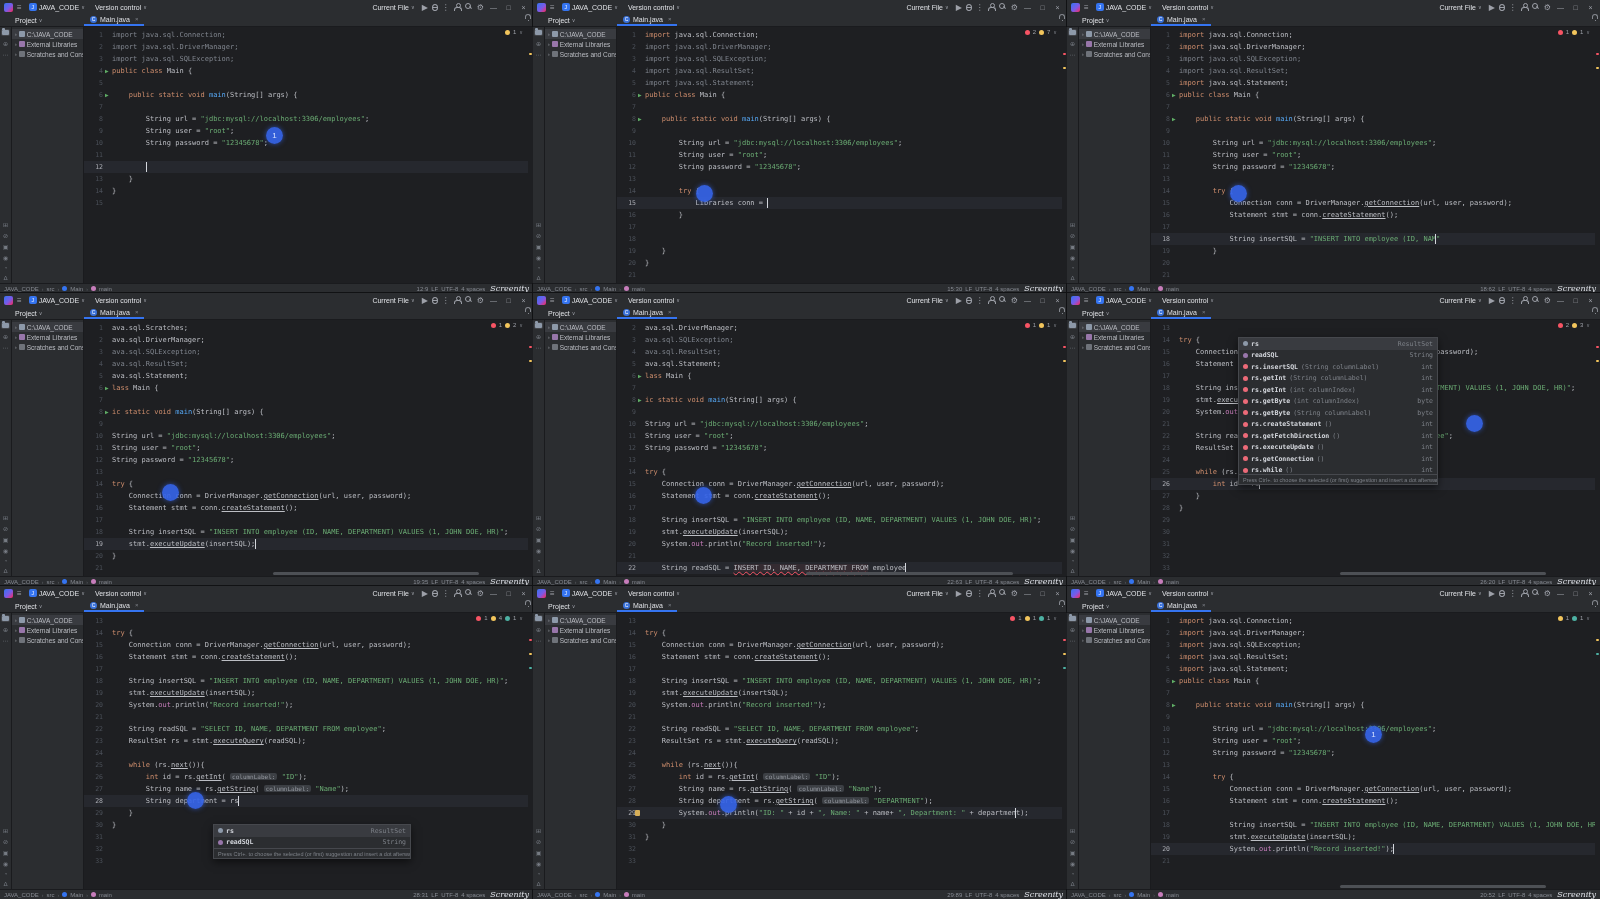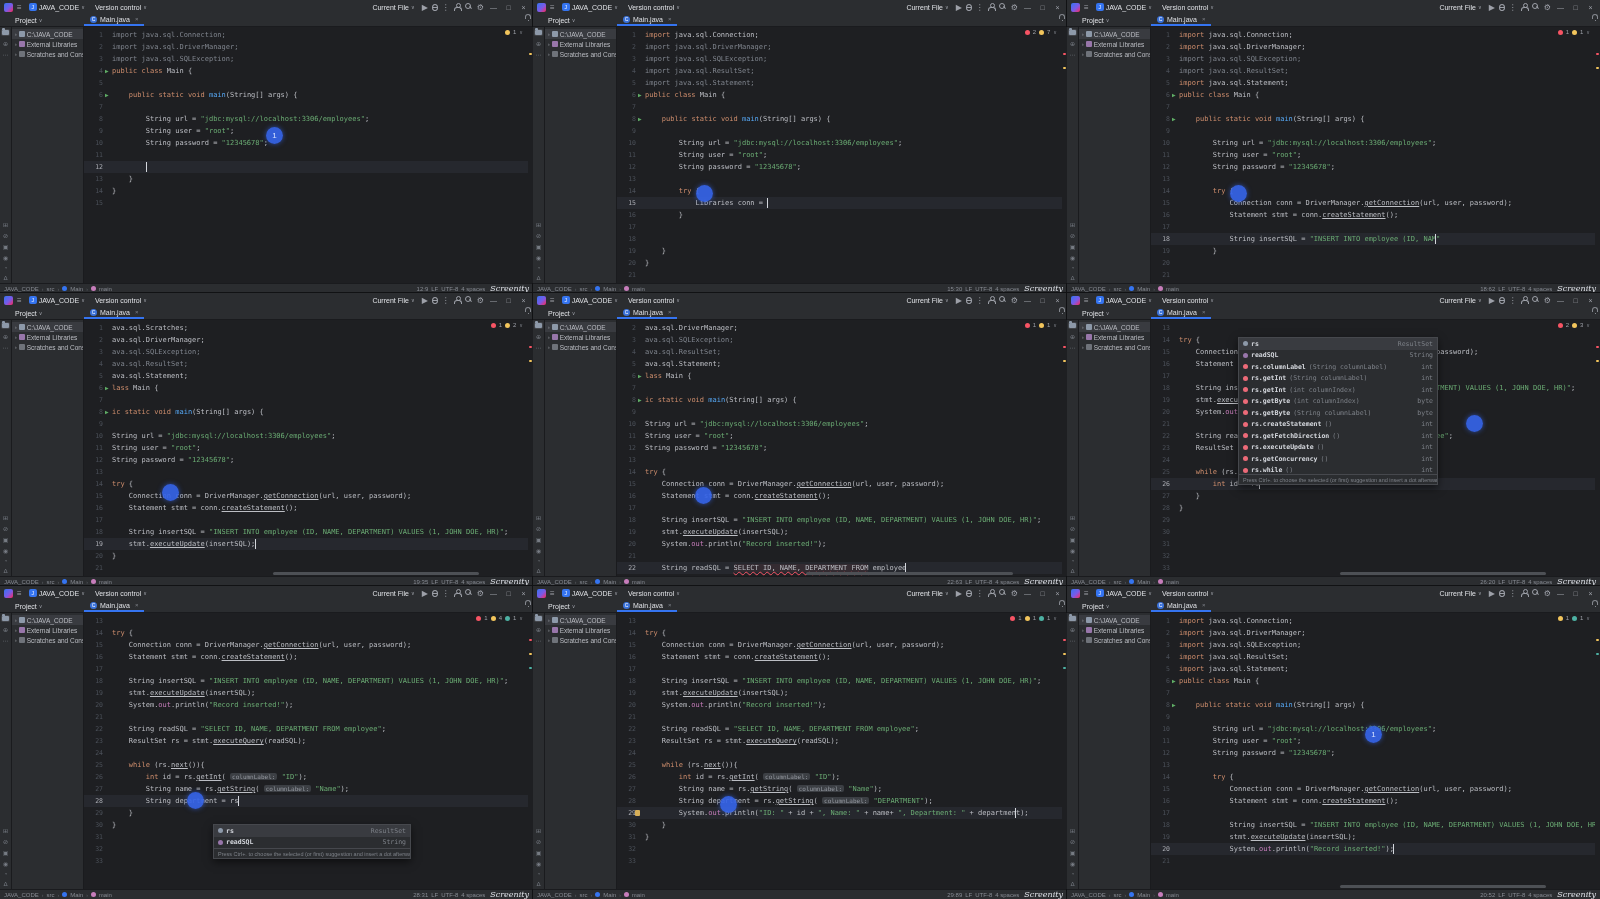--- a/index.html
+++ b/index.html
@@ -710,21 +710,21 @@
             <div class="cl"><span class="lnum">12</span><span class="ct">String password = <span class="s">"12345678"</span>;</span></div>
             <div class="cl"><span class="lnum">13</span><span class="ct"></span></div>
             <div class="cl"><span class="lnum">14</span><span class="ct"><span class="k">try</span> {</span></div>
             <div class="cl"><span class="lnum">15</span><span class="ct">    Connection conn = DriverManager.<span class="u">getConnection</span>(url, user, password);</span></div>
             <div class="cl"><span class="lnum">16</span><span class="ct">    Statement stmt = conn.<span class="u">createStatement</span>();</span></div>
             <div class="cl"><span class="lnum">17</span><span class="ct"></span></div>
             <div class="cl"><span class="lnum">18</span><span class="ct">    String insertSQL = <span class="s">"INSERT INTO employee (ID, NAME, DEPARTMENT) VALUES (1, JOHN DOE, HR)"</span>;</span></div>
             <div class="cl"><span class="lnum">19</span><span class="ct">    stmt.<span class="u">executeUpdate</span>(insertSQL);</span></div>
             <div class="cl"><span class="lnum">20</span><span class="ct">    System.<span class="f">out</span>.println(<span class="s">"Record inserted!"</span>);</span></div>
             <div class="cl"><span class="lnum">21</span><span class="ct"></span></div>
-            <div class="cl cur"><span class="lnum">22</span><span class="ct">    String readSQL = <span class="err">SELECT ID, NAME, DEPARTMENT FROM</span> employee</span><span class="caret" style="left: 288.4px;"></span></div>
+            <div class="cl cur"><span class="lnum">22</span><span class="ct">    String readSQL = <span class="err">INSERT ID, NAME, DEPARTMENT FROM</span> employee</span><span class="caret" style="left: 288.4px;"></span></div>
             <div class="cl"><span class="lnum">23</span></div>
           </div>
           <div class="probs">
             <span class="pdot" style="background: rgb(247, 84, 100);"></span>
             <span>1</span>
             <span class="pdot" style="background: rgb(242, 197, 92);"></span>
             <span>1</span>
             <span class="cv">∨</span>
           </div>
           <div class="stripe">
@@ -872,21 +872,21 @@
                 <span class="plabel"><b>rs</b></span>
                 <span class="ptype">ResultSet</span>
               </div>
               <div class="prow">
                 <span class="picon" style="background: rgb(152, 118, 170);"></span>
                 <span class="plabel"><b>readSQL</b></span>
                 <span class="ptype">String</span>
               </div>
               <div class="prow">
                 <span class="picon" style="background: rgb(236, 106, 120);"></span>
-                <span class="plabel"><b>rs.columnLabel</b></span>
+                <span class="plabel"><b>rs.insertSQL</b></span>
                 <span class="pparams">(String columnLabel)</span>
                 <span class="ptype">int</span>
               </div>
               <div class="prow">
                 <span class="picon" style="background: rgb(236, 106, 120);"></span>
                 <span class="plabel"><b>rs.getInt</b></span>
                 <span class="pparams">(String columnLabel)</span>
                 <span class="ptype">int</span>
               </div>
               <div class="prow">
@@ -920,21 +920,21 @@
                 <span class="ptype">int</span>
               </div>
               <div class="prow">
                 <span class="picon" style="background: rgb(236, 106, 120);"></span>
                 <span class="plabel"><b>rs.executeUpdate</b></span>
                 <span class="pparams">()</span>
                 <span class="ptype">int</span>
               </div>
               <div class="prow">
                 <span class="picon" style="background: rgb(236, 106, 120);"></span>
-                <span class="plabel"><b>rs.getConcurrency</b></span>
+                <span class="plabel"><b>rs.getConnection</b></span>
                 <span class="pparams">()</span>
                 <span class="ptype">int</span>
               </div>
               <div class="prow">
                 <span class="picon" style="background: rgb(236, 106, 120);"></span>
                 <span class="plabel"><b>rs.while</b></span>
                 <span class="pparams">()</span>
                 <span class="ptype">int</span>
               </div>
             </div>

